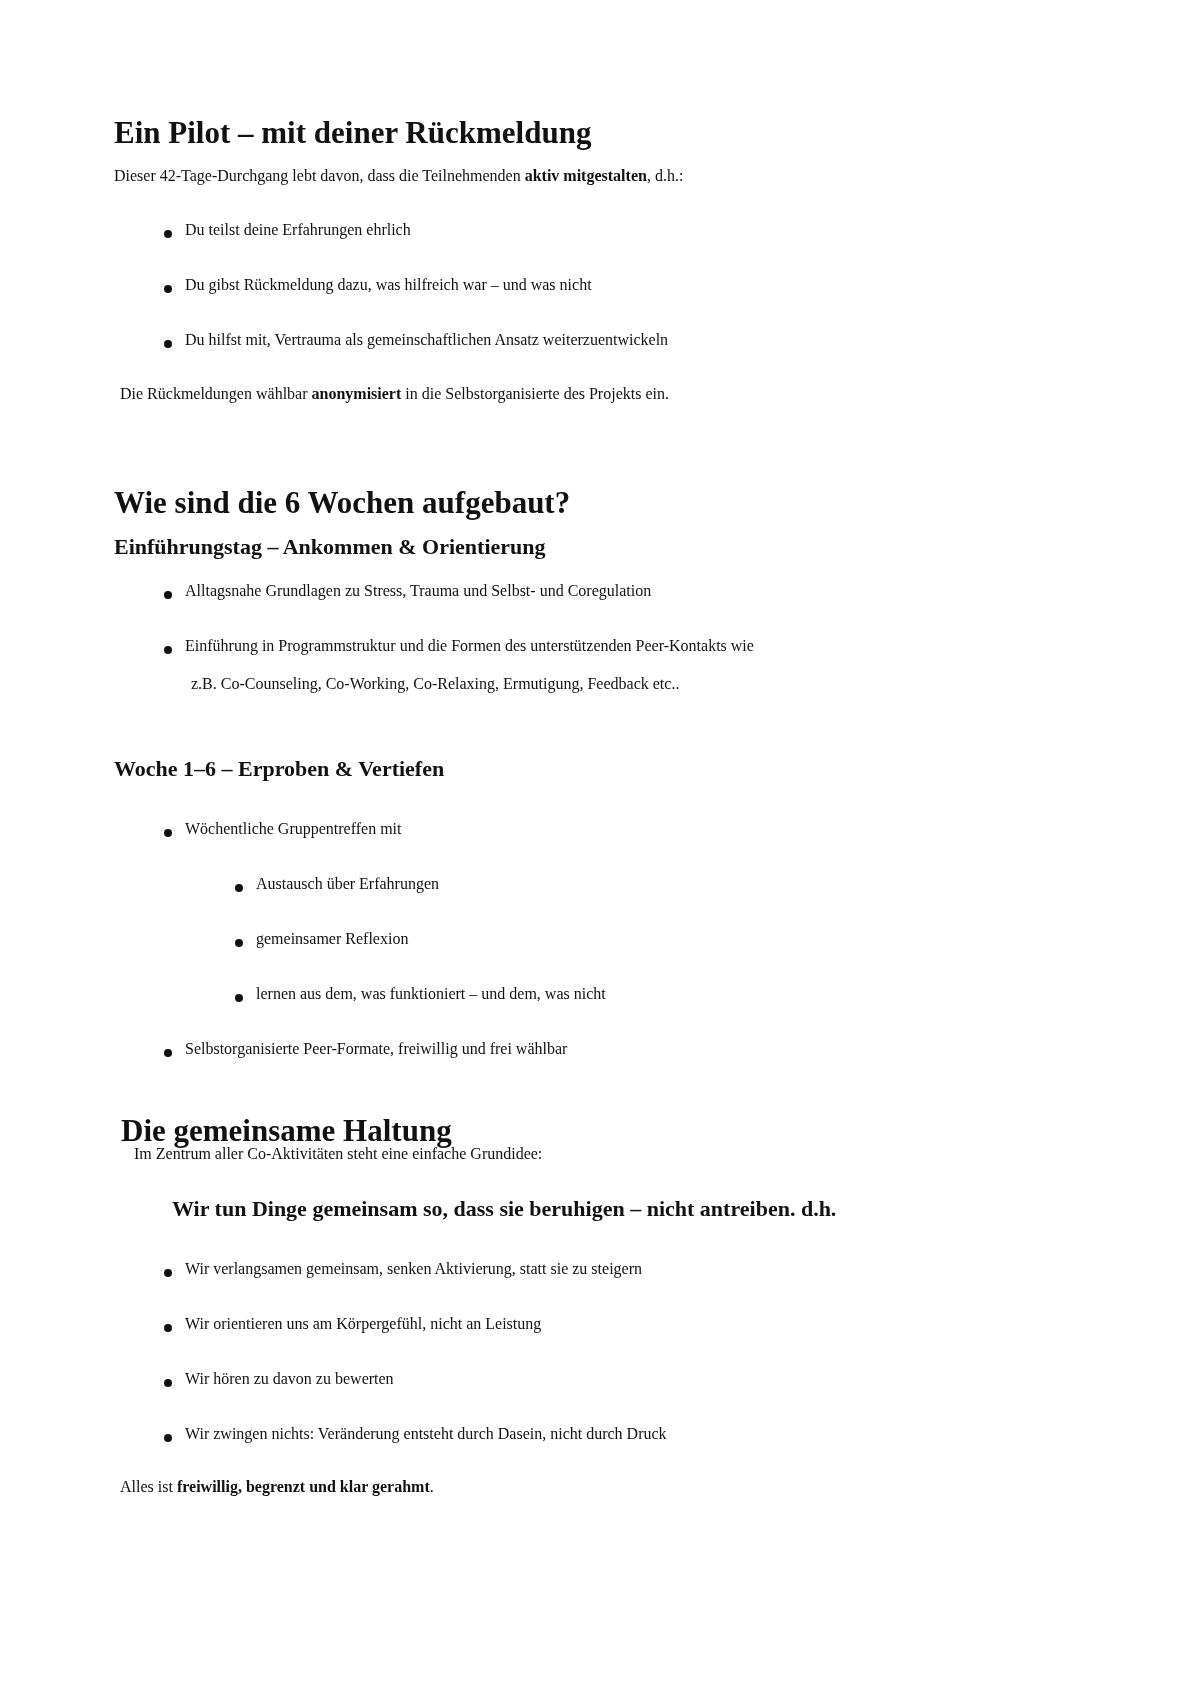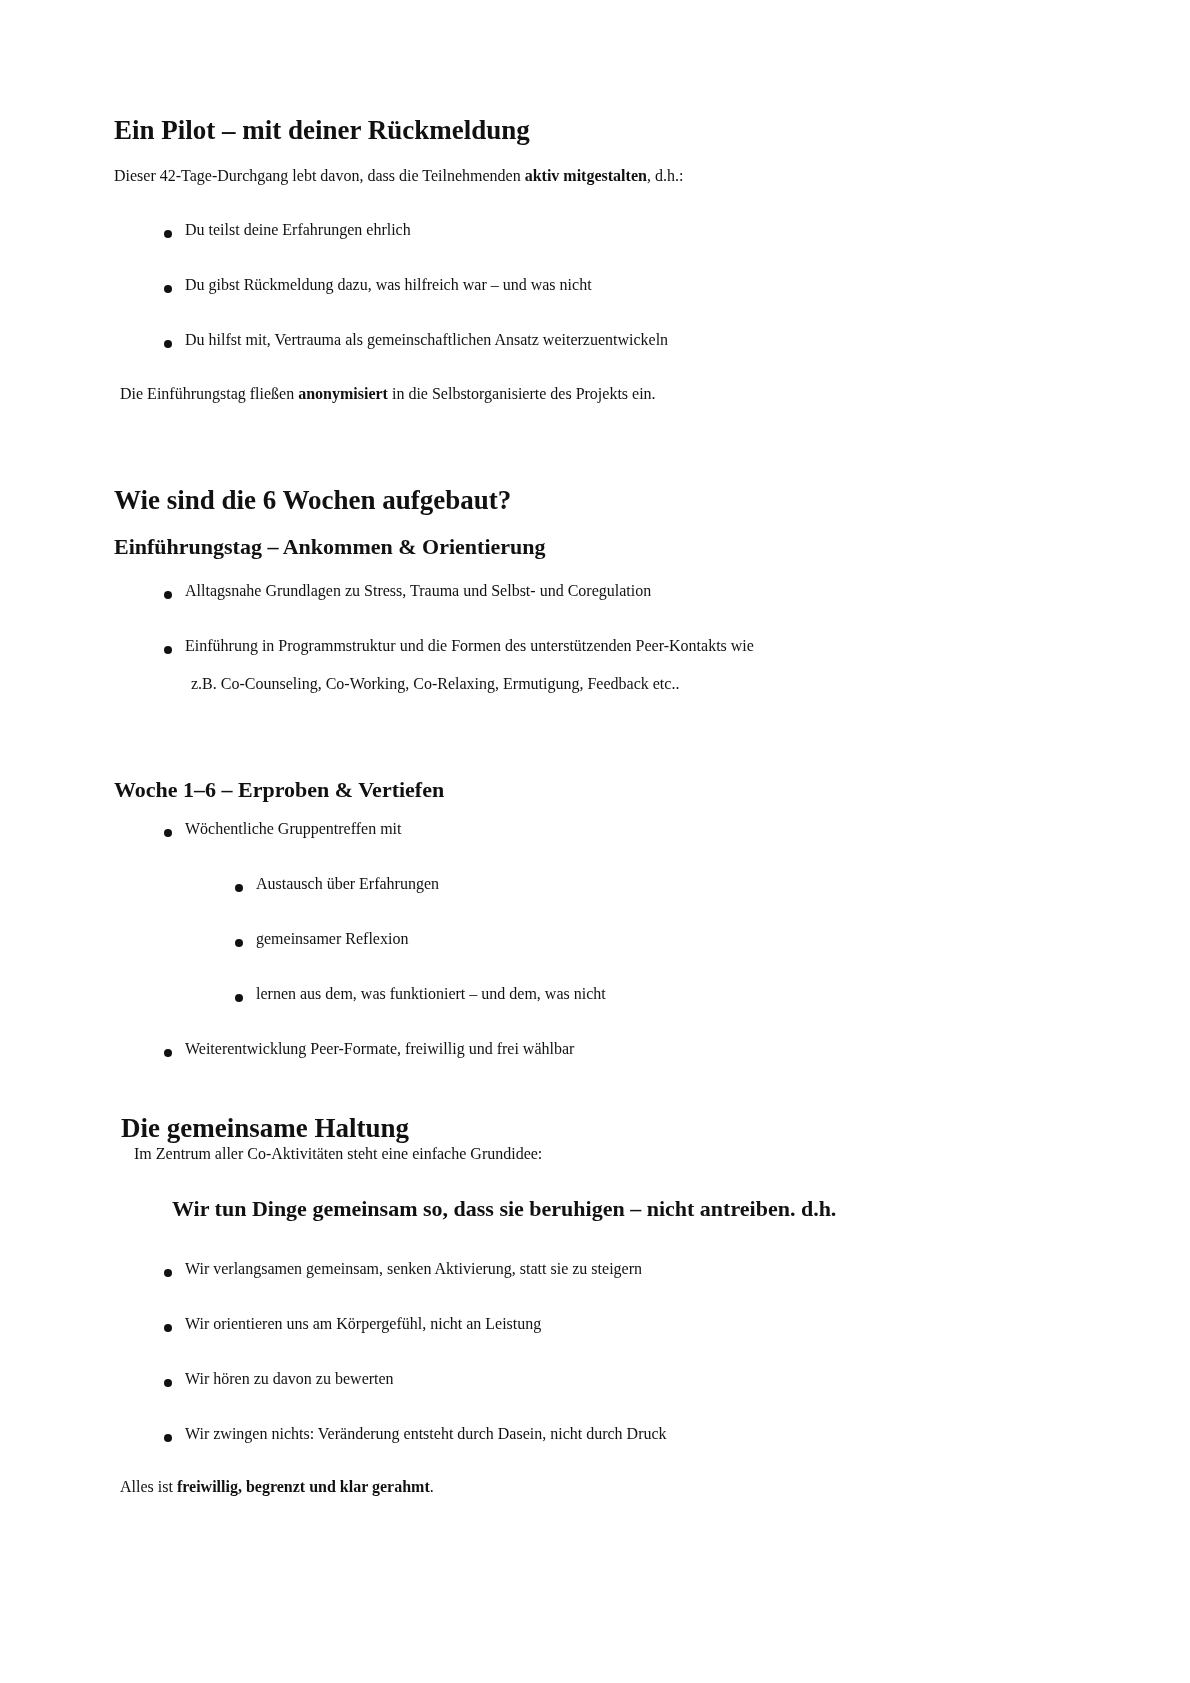--- a/index.html
+++ b/index.html
@@ -1,62 +1,62 @@
 <!DOCTYPE html>
 <html><head>
 <meta charset="utf-8">
 <style>
   html, body { margin:0; padding:0; background:#ffffff; }
   body { width:1190px; height:1683px; position:relative; overflow:hidden;
          font-family:"Liberation Serif", "DejaVu Serif", serif; color:#111111; }
   .line { position:absolute; white-space:nowrap; line-height:1; }
-  .h1 { font-size:27px; font-weight:bold; }
+  .h1 { font-size:31px; font-weight:bold; }
   .h3 { font-size:22px; font-weight:bold; }
   .p { font-size:16px; }
   .b { font-weight:bold; }
   .bullet { position:absolute; width:8px; height:8px; border-radius:50%; background:#111; }
 </style>
 </head>
 <body>
 
 <div class="line h1" style="left:114px;top:117px;">Ein Pilot – mit deiner Rückmeldung</div>
 <div class="line p" style="left:114px;top:168px;"><span>Dieser 42-Tage-Durchgang lebt davon, dass die Teilnehmenden </span><span class="b">aktiv mitgestalten</span><span>, d.h.:</span></div>
 
 <div class="bullet" style="left:164px;top:230px;"></div>
 <div class="line p" style="left:185px;top:222px;">Du teilst deine Erfahrungen ehrlich</div>
 <div class="bullet" style="left:164px;top:285px;"></div>
 <div class="line p" style="left:185px;top:277px;">Du gibst Rückmeldung dazu, was hilfreich war – und was nicht</div>
 <div class="bullet" style="left:164px;top:340px;"></div>
 <div class="line p" style="left:185px;top:332px;">Du hilfst mit, Vertrauma als gemeinschaftlichen Ansatz weiterzuentwickeln</div>
 
-<div class="line p" style="left:120px;top:386px;"><span>Die Einführungstag fließen </span><span class="b">anonymisiert</span><span> in die Selbstorganisierte des Projekts ein.</span></div>
+<div class="line p" style="left:120px;top:386px;"><span>Die Rückmeldungen wählbar </span><span class="b">anonymisiert</span><span> in die Selbstorganisierte des Projekts ein.</span></div>
 
 <div class="line h1" style="left:114px;top:487px;">Wie sind die 6 Wochen aufgebaut?</div>
 <div class="line h3" style="left:114px;top:536px;">Einführungstag – Ankommen &amp; Orientierung</div>
 
 <div class="bullet" style="left:164px;top:591px;"></div>
 <div class="line p" style="left:185px;top:583px;">Alltagsnahe Grundlagen zu Stress, Trauma und Selbst- und Coregulation</div>
 <div class="bullet" style="left:164px;top:646px;"></div>
 <div class="line p" style="left:185px;top:638px;">Einführung in Programmstruktur und die Formen des unterstützenden Peer-Kontakts wie</div>
 <div class="line p" style="left:191px;top:676px;">z.B. Co-Counseling, Co-Working, Co-Relaxing, Ermutigung, Feedback etc..</div>
 
-<div class="line h3" style="left:114px;top:779px;">Woche 1–6 – Erproben &amp; Vertiefen</div>
+<div class="line h3" style="left:114px;top:758px;">Woche 1–6 – Erproben &amp; Vertiefen</div>
 
 <div class="bullet" style="left:164px;top:829px;"></div>
 <div class="line p" style="left:185px;top:821px;">Wöchentliche Gruppentreffen mit</div>
 
 <div class="bullet" style="left:235px;top:884px;"></div>
 <div class="line p" style="left:256px;top:876px;">Austausch über Erfahrungen</div>
 <div class="bullet" style="left:235px;top:939px;"></div>
 <div class="line p" style="left:256px;top:931px;">gemeinsamer Reflexion</div>
 <div class="bullet" style="left:235px;top:994px;"></div>
 <div class="line p" style="left:256px;top:986px;">lernen aus dem, was funktioniert – und dem, was nicht</div>
 
 <div class="bullet" style="left:164px;top:1049px;"></div>
-<div class="line p" style="left:185px;top:1041px;">Weiterentwicklung Peer-Formate, freiwillig und frei wählbar</div>
+<div class="line p" style="left:185px;top:1041px;">Selbstorganisierte Peer-Formate, freiwillig und frei wählbar</div>
 
 <div class="line h1" style="left:121px;top:1096px;margin-top:19px;">Die gemeinsame Haltung</div>
 <div class="line p" style="left:114px;top:1146px;margin-left:20px;">Im Zentrum aller Co-Aktivitäten steht eine einfache Grundidee:</div>
 <div class="line h3" style="left:172px;top:1198px;">Wir tun Dinge gemeinsam so, dass sie beruhigen – nicht antreiben. d.h.</div>
 
 <div class="bullet" style="left:164px;top:1269px;"></div>
 <div class="line p" style="left:185px;top:1261px;">Wir verlangsamen gemeinsam, senken Aktivierung, statt sie zu steigern</div>
 <div class="bullet" style="left:164px;top:1324px;"></div>
 <div class="line p" style="left:185px;top:1316px;">Wir orientieren uns am Körpergefühl, nicht an Leistung</div>
 <div class="bullet" style="left:164px;top:1379px;"></div>

